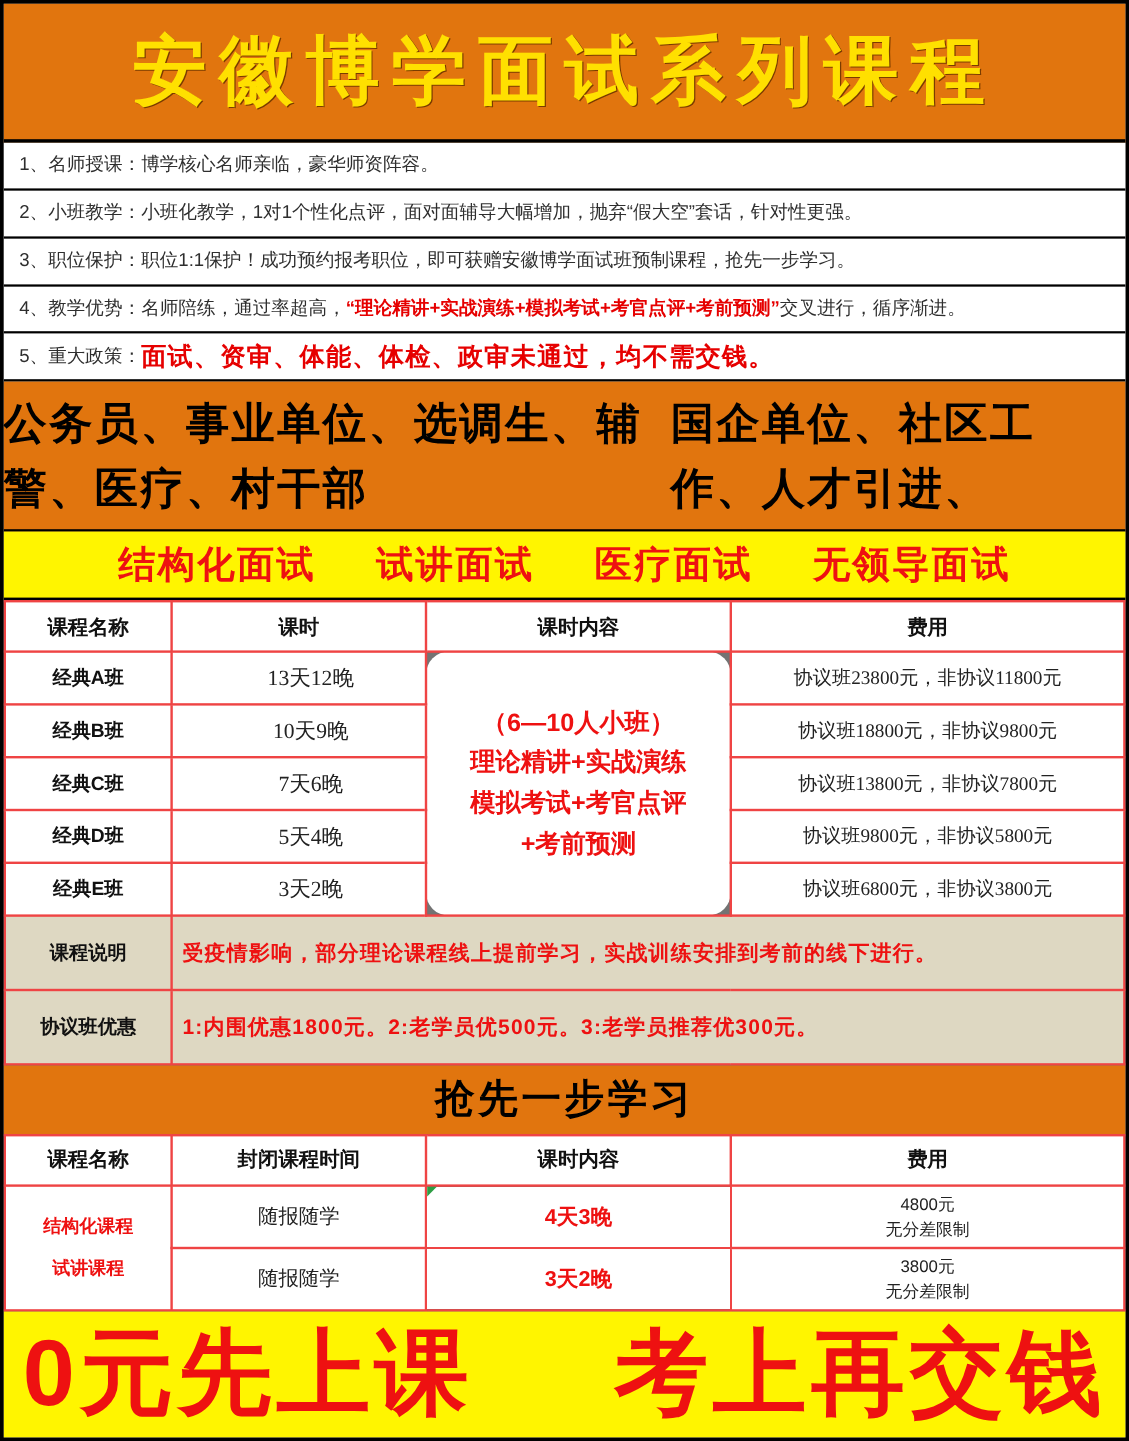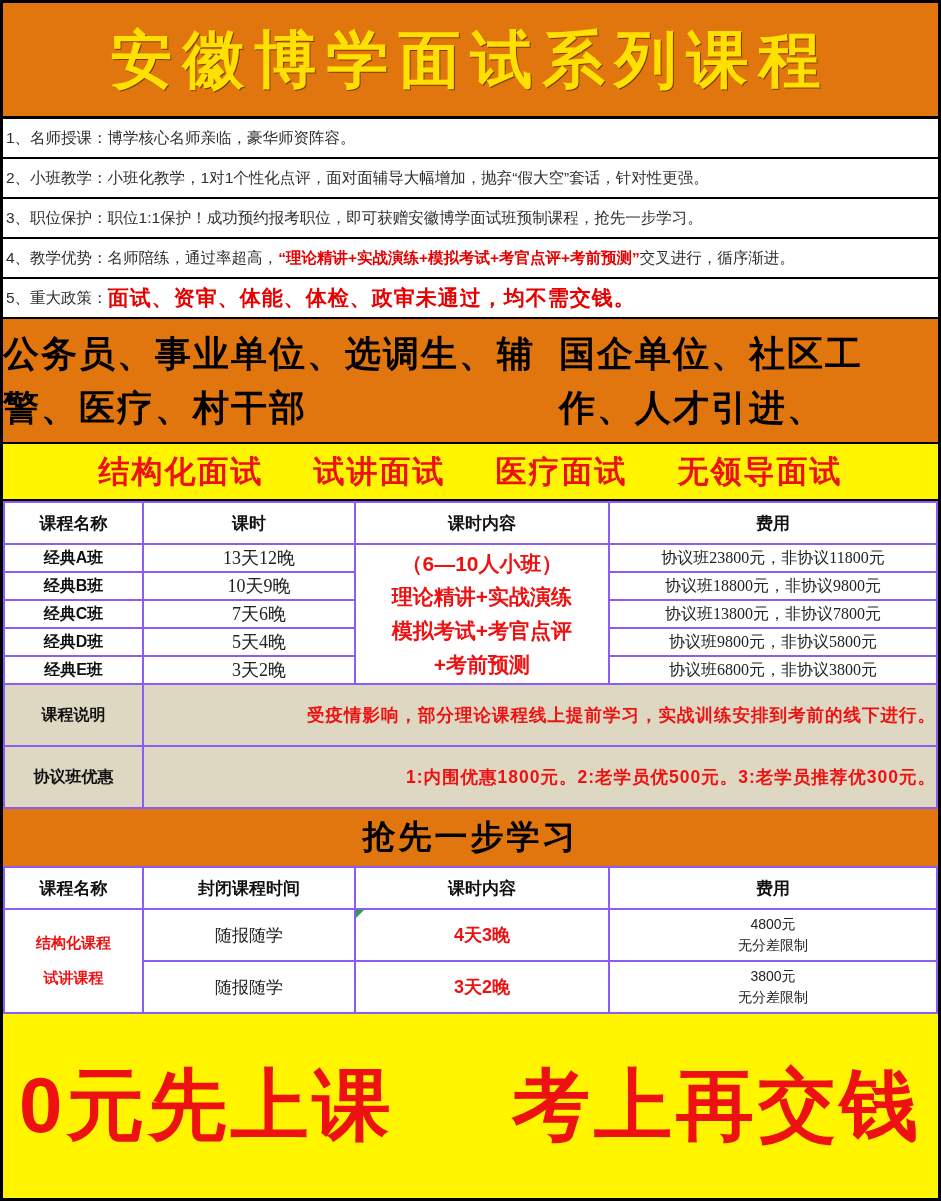--- a/index.html
+++ b/index.html
@@ -13,49 +13,49 @@
     height:116px; background:#e1750e; border-bottom:3px solid #000;
     display:flex; align-items:center; justify-content:center;
   }
   .hdr .title {
     color:#ffe000; font-size:62px; font-weight:bold; letter-spacing:10px;
     white-space:nowrap; text-shadow:1px 1px 0 #7a3c00;
   }
   
   .feat {
     height:40px; border-bottom:2px solid #000; background:#fff;
-    display:flex; align-items:center; padding-left:3px;
+    display:flex; align-items:center; padding-left:13px;
     font-size:15.5px; color:#2e2e2e; white-space:nowrap;
   }
   .feat .red { color:#e60000; font-weight:bold; }
   .feat.big-red .red { font-size:21px; letter-spacing:1px; }
   
   .jobs {
     height:125px; background:#e1750e; border-bottom:2px solid #000;
     display:flex; align-items:center; justify-content:center;
     color:#000; font-weight:bold; font-size:36px; line-height:54px; letter-spacing:2px;
   }
   
   .band {
     height:57px; background:#fff500; border-bottom:2px solid #000;
     display:flex; align-items:center; justify-content:center; gap:50px;
   }
   .band span { color:#ee1111; font-weight:bold; font-size:31px; letter-spacing:2px; }
   
   table { border-collapse:collapse; width:100%; table-layout:fixed; }
-  td, th { border:2px solid #8b5cf6; vertical-align:middle; text-align:center; padding:0; }
+  td, th { border:2px solid #ef4444; vertical-align:middle; text-align:center; padding:0; }
   .t1 th { height:42px; font-size:17px; font-weight:bold; color:#111; background:#fff; }
-  .t1 td { height:28px; background:#fff; }
+  .t1 td { height:44px; background:#fff; }
   .t1 .cname { font-weight:bold; font-size:16px; color:#111; }
   .t1 .hours { font-size:18px; color:#222; font-family:"Liberation Serif","DejaVu Serif",serif;padding-left:20px; }
   .t1 .fee   { font-size:16px; color:#222; font-family:"Liberation Serif","DejaVu Serif",serif; }
-  .t1 .content { color:#ee1111; font-weight:bold; font-size:21px; line-height:1.6; }
+  .t1 .content { color:#ee1111; font-weight:bold; font-size:21px; line-height:1.6;border-radius:19px; }
   .t1 .note-label { height:62px; background:#ded8c2; font-weight:bold; font-size:16px; color:#111; }
   .t1 .note-text  { background:#ded8c2; color:#ee1111; font-weight:bold; font-size:17.5px;
-                    text-align:right; padding-left:8px; letter-spacing:1px; }
+                    text-align:left; padding-left:8px; letter-spacing:1px; }
   
   .banner {
     height:57px; background:#e1750e;
     display:flex; align-items:center; justify-content:center;
     font-size:33px; font-weight:bold; color:#000; letter-spacing:3px;
   }
   .t2 th { height:42px; font-size:17px; font-weight:bold; color:#111; background:#fff; }
   .t2 td { height:52px; background:#fff; }
   .t2 .cname2 { color:#ee1111; font-weight:bold; font-size:15px;text-align:center; }
   .t2 .cname2 .nm { margin:16px 0; }

